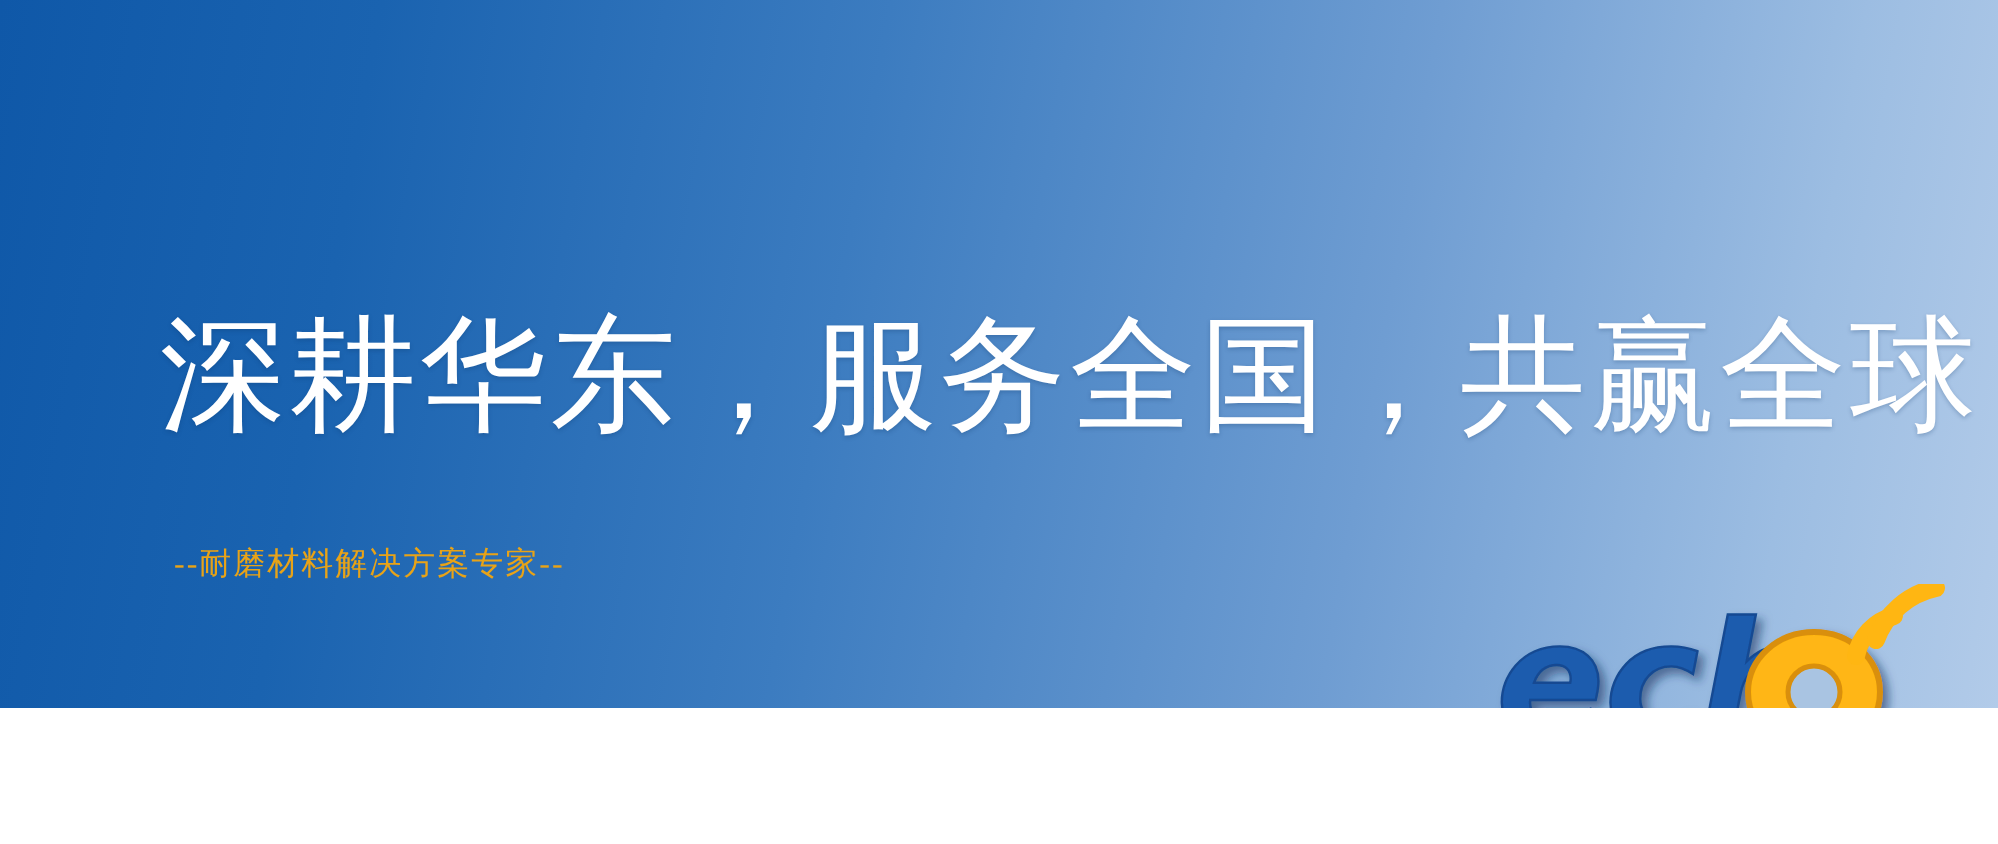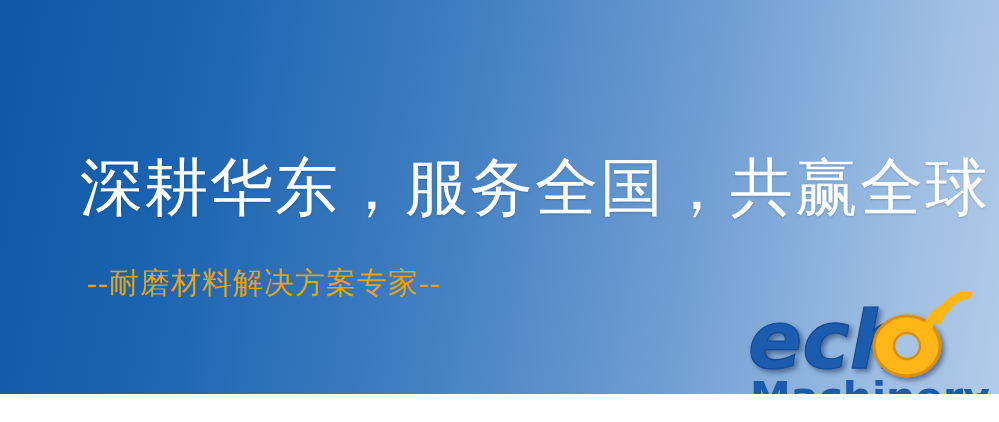--- a/index.html
+++ b/index.html
@@ -3,21 +3,21 @@
 <meta charset="utf-8">
 <style>
   html, body {
     margin: 0;
     padding: 0;
     background: #ffffff;
   }
   .banner {
     position: relative;
     width: 999px;
-    height: 394px;
+    height: 354px;
     overflow: hidden;
     background: linear-gradient(100deg,
         #0f58a8 0%,
         #1a63b0 18%,
         #3c7cc0 42%,
         #6f9dd2 68%,
         #9cbde2 88%,
         #b2cbe9 100%);
     font-family: "Liberation Sans", sans-serif;
     user-select: none;
@@ -36,21 +36,21 @@
     white-space: nowrap;
     text-shadow: 0 1px 2px rgba(10,50,100,0.25);
   }
 
   
   .subtitle {
     position: absolute;
     left: 87px;
     top: 268px;
     font-family: "Liberation Serif", "DejaVu Serif", serif;
-    font-size: 30px;
+    font-size: 16px;
     line-height: 30px;
     letter-spacing: 1px;
     color: #e8a317;
     white-space: nowrap;
   }
 
   
   .logo {
     position: absolute;
     left: 742px;

